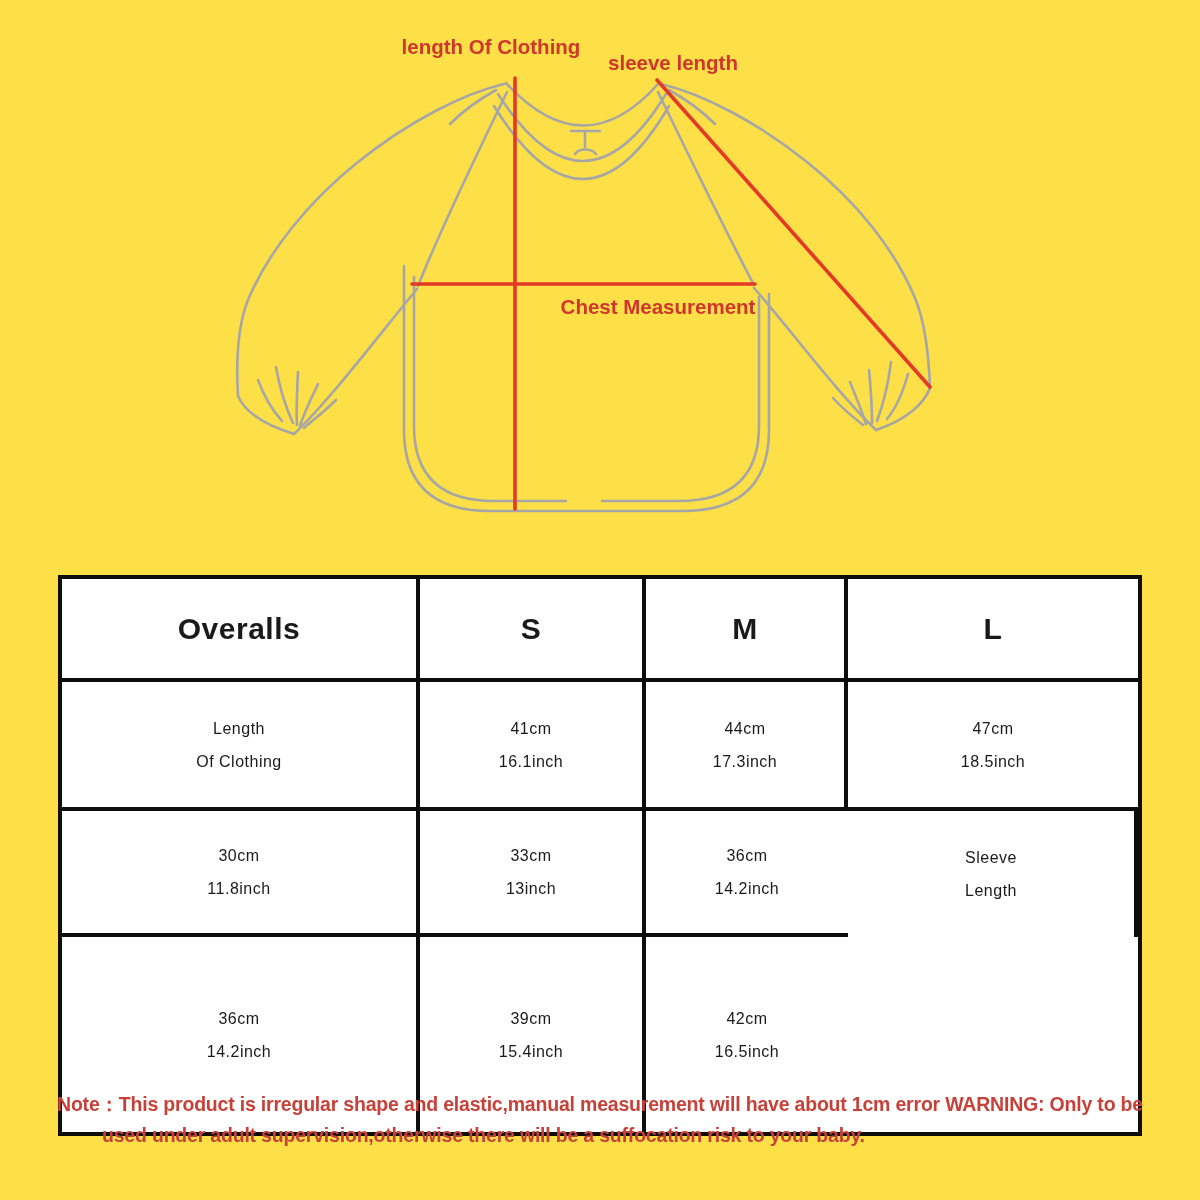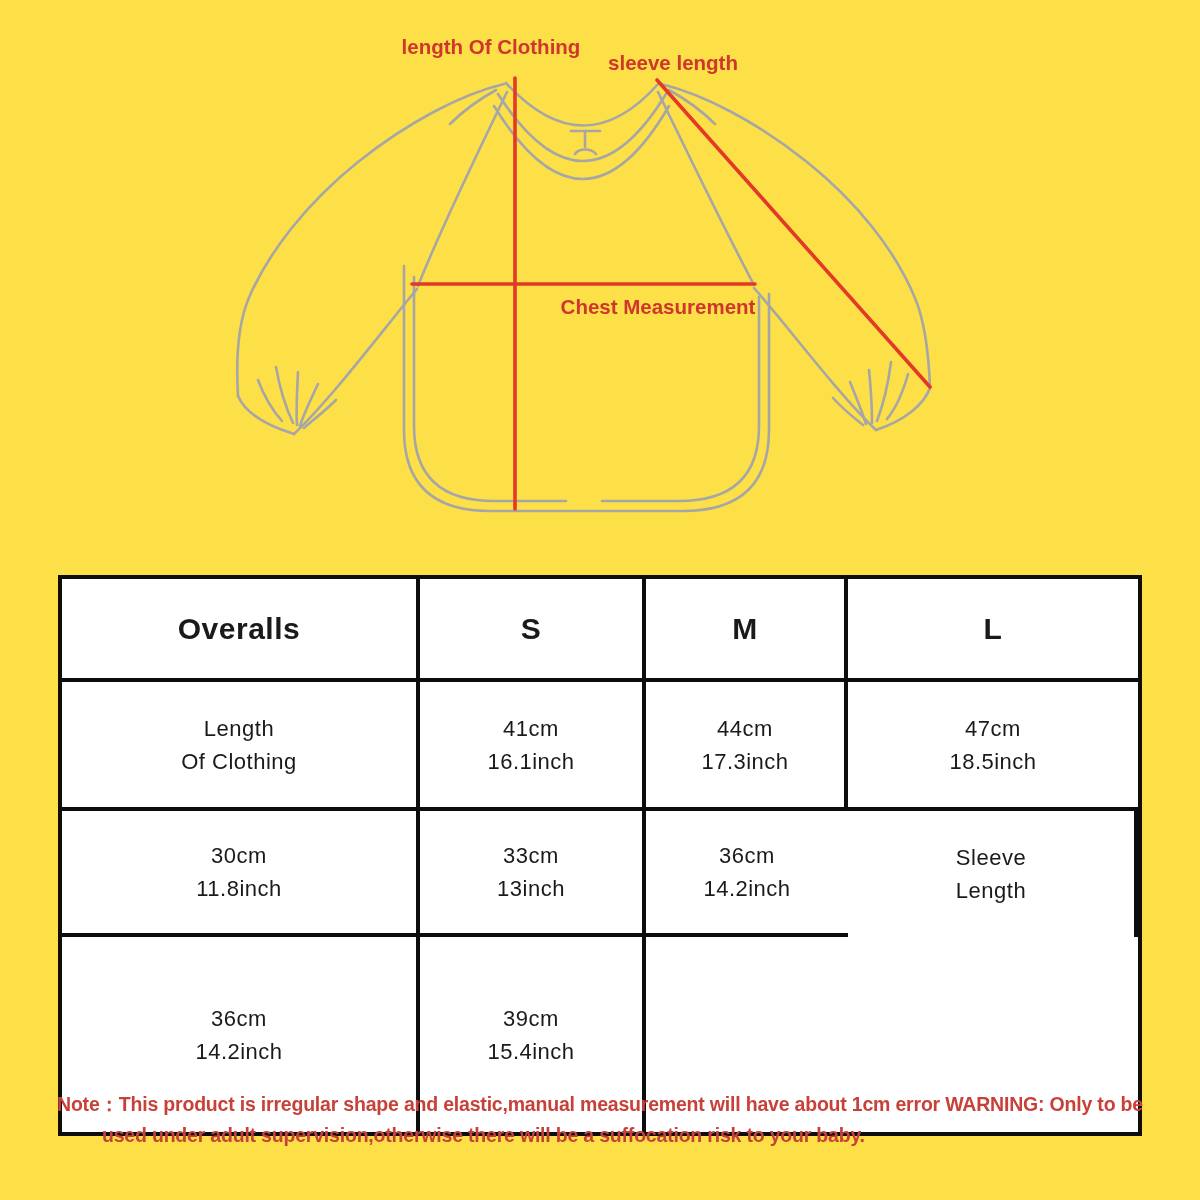--- a/index.html
+++ b/index.html
@@ -16,21 +16,21 @@
     position:absolute; left:58px; top:575px; width:1084px; height:561px;
     box-sizing:border-box; border:4px solid #0d0d0d;
     display:grid;
     grid-template-columns:358px 226px 202px 1fr;
     grid-template-rows:103px 129px 126px 1fr;
     color:#1a1a1a; background:#ffffff;
   }
   .cell {
     border-right:4px solid #0d0d0d; border-bottom:4px solid #0d0d0d;
     display:flex; flex-direction:column; align-items:center; justify-content:center;
-    text-align:center; font-size:22px; line-height:33px; letter-spacing:0.5px;
+    text-align:center; font-size:16px; line-height:33px; letter-spacing:0.5px;
   }
   .cell.last-col { border-right:none; }
   .cell.last-row { border-bottom:none; }
   .cell.head { font-size:30px; font-weight:700; letter-spacing:0.5px; }
   .note {
     position:absolute; left:57px; top:1089px; width:1096px;
     color:#c84139; font-size:19.5px; line-height:31px; letter-spacing:-0.2px;
     font-weight:600;
   }
   .note .l2 { display:block; padding-left:45px; }
@@ -133,20 +133,24 @@
       <div>Length</div>
     </div>
     <div class="cell last-row">
       <div>36cm</div>
       <div>14.2inch</div>
     </div>
     <div class="cell last-row">
       <div>39cm</div>
       <div>15.4inch</div>
     </div>
+    <div class="cell last-row last-col">
+      <div>42cm</div>
+      <div>16.5inch</div>
+    </div>
   </div>
 
   <div class="note">
     <span>Note：This product is irregular shape and elastic,manual measurement will have about 1cm error WARNING: Only to be</span>
     <span class="l2">used under adult supervision,otherwise there will be a suffocation risk to your baby.</span>
   </div>
 
 </div>
 
 </body></html>

